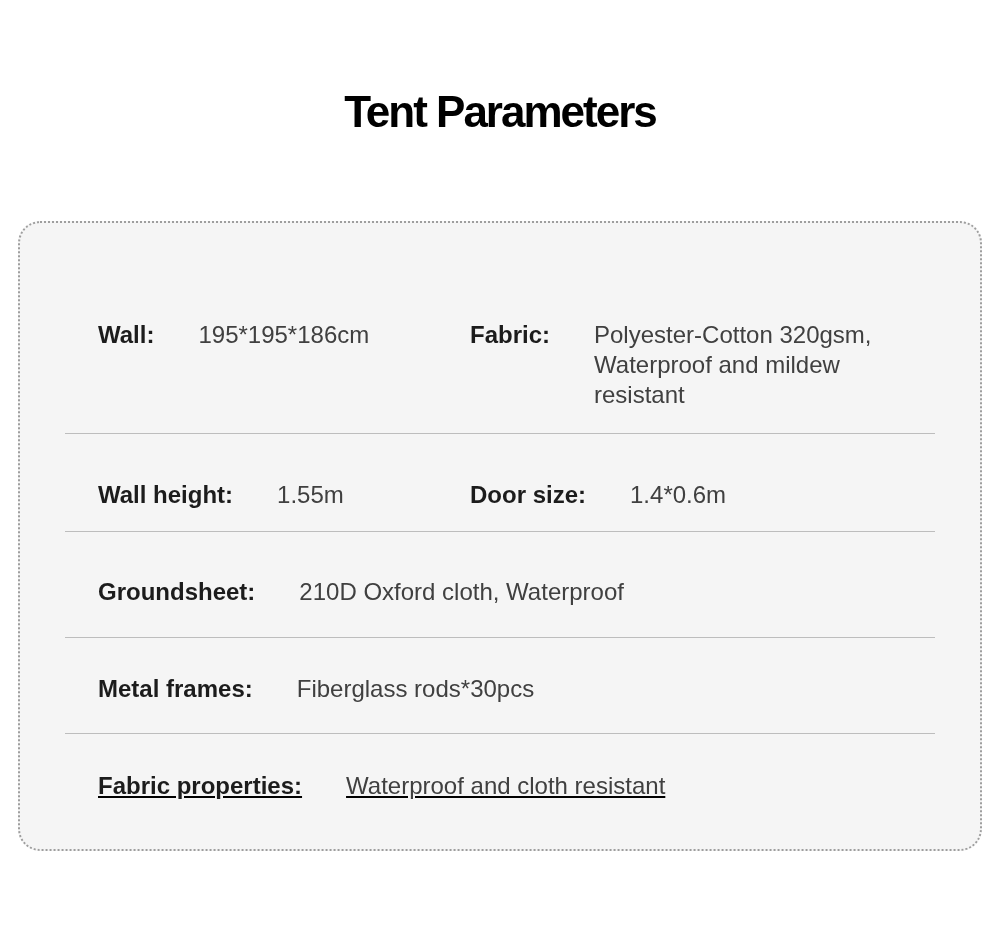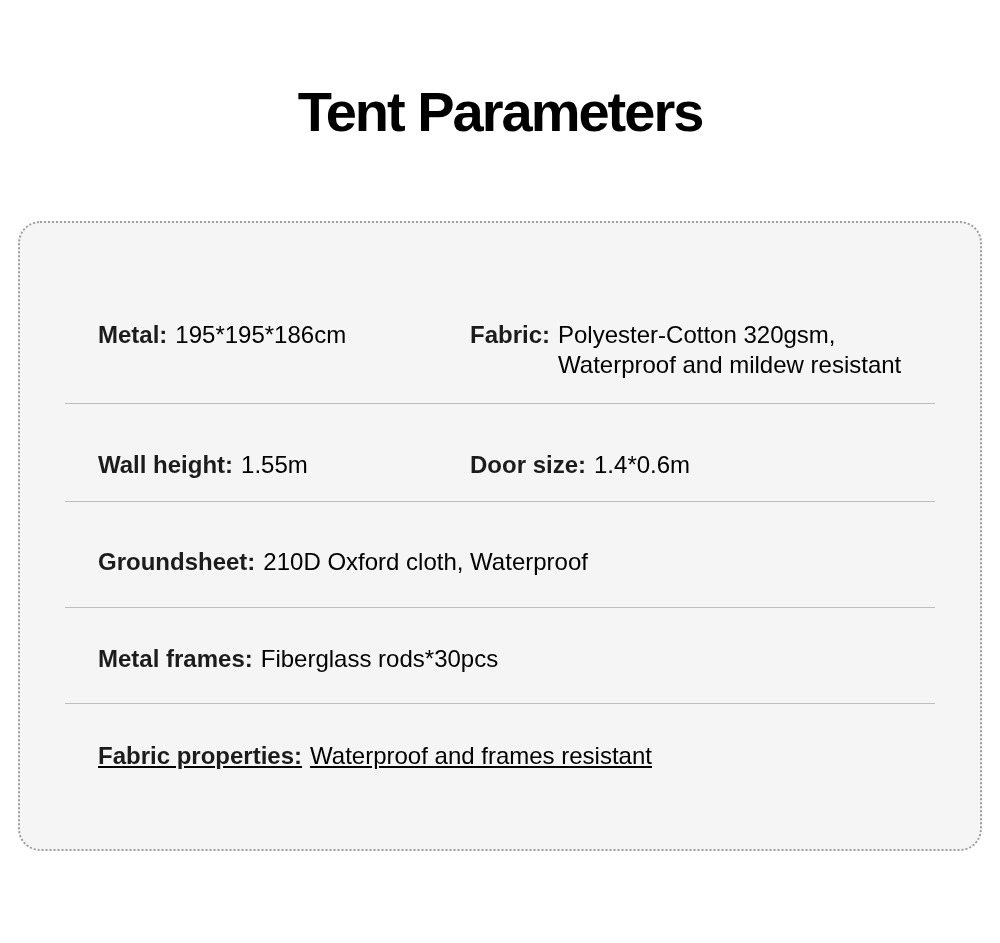--- a/index.html
+++ b/index.html
@@ -6,21 +6,21 @@
   html, body {
     width: 1000px;
     height: 943px;
     background: #ffffff;
     font-family: "Liberation Sans", sans-serif;
     overflow: hidden;
   }
   .page-title {
     margin-top: 82px;
     text-align: center;
-    font-size: 56px;
+    font-size: 44px;
     line-height: 60px;
     font-weight: 700;
     letter-spacing: -2px;
     color: #000000;
   }
   .spec-card {
     width: 964px;
     height: 630px;
     margin: 79px auto 0 auto;
     background: #f5f5f5;
@@ -51,34 +51,35 @@
     width: 372px;
     flex-shrink: 0;
   }
   .spec-label {
     font-weight: 700;
     color: #1c1c1c;
     white-space: nowrap;
   }
   .spec-value {
     font-weight: 400;
-    color: #000000;
+    color: #404040;
+    margin-left: 36px;
   }
   .spec-value.wrap { max-width: 380px; }
 </style>
 </head>
 <body>
 
 <h1 class="page-title">Tent Parameters</h1>
 
 <div class="spec-card">
 
   <div class="spec-row r1">
     <div class="spec-item col-a">
-      <span class="spec-label">Metal:</span>
+      <span class="spec-label">Wall:</span>
       <span class="spec-value">195*195*186cm</span>
     </div>
     <div class="spec-item">
       <span class="spec-label">Fabric:</span>
       <span class="spec-value wrap">Polyester-Cotton 320gsm, Waterproof and mildew resistant</span>
     </div>
   </div>
 
   <div class="spec-row r2">
     <div class="spec-item col-a">
@@ -101,17 +102,17 @@
   <div class="spec-row r4">
     <div class="spec-item">
       <span class="spec-label">Metal frames:</span>
       <span class="spec-value">Fiberglass rods*30pcs</span>
     </div>
   </div>
 
   <div class="spec-row r5 last">
     <div class="spec-item">
       <span class="spec-label">Fabric properties:</span>
-      <span class="spec-value">Waterproof and frames resistant</span>
+      <span class="spec-value">Waterproof and cloth resistant</span>
     </div>
   </div>
 
 </div>
 
 </body></html>

